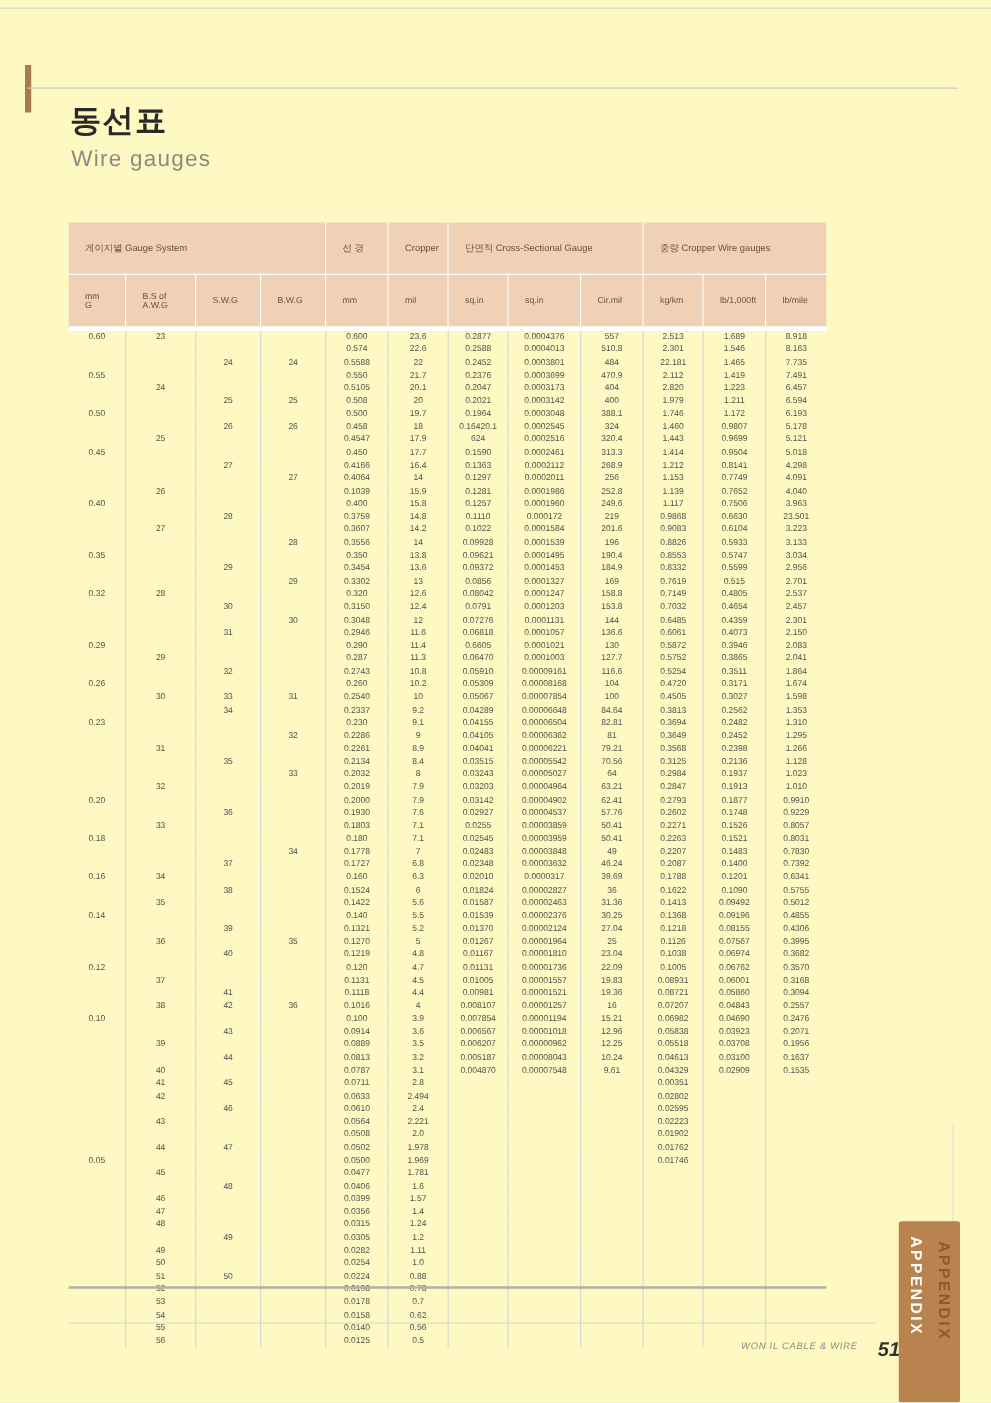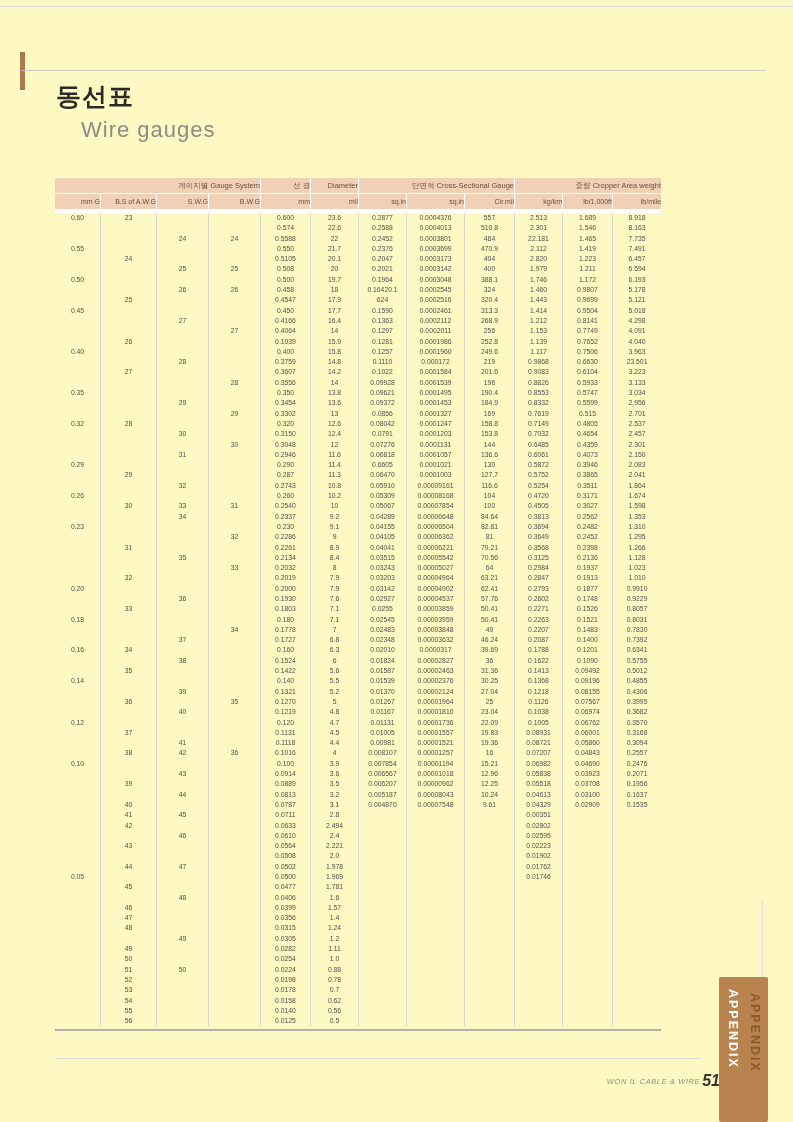--- a/index.html
+++ b/index.html
@@ -2,39 +2,39 @@
 <html><head>
 <meta charset="utf-8">
 <style>
   html,body{margin:0;padding:0;background:#e9e7e4;}
   #page{position:relative;width:793px;height:1122px;background:#fef9c3;overflow:hidden;
         font-family:"Liberation Sans","DejaVu Sans",sans-serif;}
   .scan-edge-top{position:absolute;left:0;top:6px;width:793px;height:1px;background:#dad7d3;}
   .accent-bar{position:absolute;left:20px;top:52px;width:5px;height:38px;background:#a87c4c;}
   .head-rule{position:absolute;left:22px;top:70px;width:744px;height:1px;background:#ccc8c2;}
   .title{position:absolute;left:56px;top:80px;font-size:25px;font-weight:bold;color:#2c2a27;letter-spacing:1px;}
-  .subtitle{position:absolute;left:57px;top:117px;font-size:22px;color:#8d8a84;letter-spacing:1px;margin-left:24px;}
+  .subtitle{position:absolute;left:57px;top:117px;font-size:18px;color:#8d8a84;letter-spacing:1px;}
 
   .tablewrap{position:absolute;left:55px;top:178px;width:606px;}
   table{border-collapse:separate;border-spacing:0;table-layout:fixed;width:606px;}
   col.c0{width:46px}col.c1{width:56px}col.c2{width:52px}col.c3{width:52px}
   col.c4{width:50px}col.c5{width:48px}col.c6{width:48px}col.c7{width:58px}
   col.c8{width:50px}col.c9{width:48px}col.c10{width:50px}col.c11{width:48px}
   thead th{background:#f1d1b5;color:#6a5140;font-weight:normal;height:15px;
-           font-size:7.5px;text-align:right;padding:0;
+           font-size:7.5px;text-align:left;padding:13px;
            border-right:1px solid #fff;border-bottom:1px solid #fff;}
   thead tr.sub th{font-size:7px;border-bottom:4px solid #fff;}
   thead th:last-child{border-right:none;}
   tbody td{height:10.3px;padding:0;font-size:6.8px;color:#514f4b;text-align:center;
            white-space:nowrap;overflow:hidden;border-right:1px solid #dbd8d3;line-height:10.3px;}
   tbody td:last-child{border-right:none;}
   .table-bottom-rule{position:absolute;left:55px;top:1029px;width:606px;height:2px;background:#b3afa9;}
   .lower-rule{position:absolute;left:55px;top:1058px;width:646px;height:1px;background:#dedbd6;}
 
-  .footer{position:absolute;top:1072px;right:73px;display:flex;align-items:center;gap:2px;}
+  .footer{position:absolute;top:1072px;right:73px;display:flex;align-items:flex-start;gap:16px;}
   .brand{font-size:7.5px;font-style:italic;color:#8f8b85;letter-spacing:.6px;}
   .pageno{font-size:16px;font-style:italic;font-weight:bold;color:#36342f;}
 
   .page-edge{position:absolute;left:762px;top:900px;width:1px;height:78px;background:#e3e0dc;}
   .appendix-tab{position:absolute;left:719px;top:977px;width:49px;height:145px;background:#b8834f;
                 border-radius:2px;overflow:hidden;}
   .tab-text{position:absolute;writing-mode:vertical-rl;text-orientation:mixed;
             font-size:12.5px;font-weight:bold;letter-spacing:2px;white-space:nowrap;}
   .tab-text.main{left:7px;top:12px;color:#ffffff;}
   .tab-text.shadow{left:29px;top:16px;color:#8a5a2c;}
@@ -62,23 +62,23 @@
           <col class="c7">
         <col class="c8">
           <col class="c9">
           <col class="c10">
           <col class="c11">
       </colgroup>
       <thead>
         <tr>
           <th colspan="4">게이지별 Gauge System</th>
           <th>선 경</th>
-          <th>Diameter</th>
+          <th>Cropper</th>
           <th colspan="3">단면적 Cross-Sectional Gauge</th>
-          <th colspan="3">중량 Cropper Area weight</th>
+          <th colspan="3">중량 Cropper Wire gauges</th>
         </tr>
         <tr class="sub">
           <th>mm G</th>
           <th>B.S of A.W.G</th>
           <th>S.W.G</th>
           <th>B.W.G</th>
           <th>mm</th>
           <th>mil</th>
           <th>sq.in</th>
           <th>sq.in</th>

